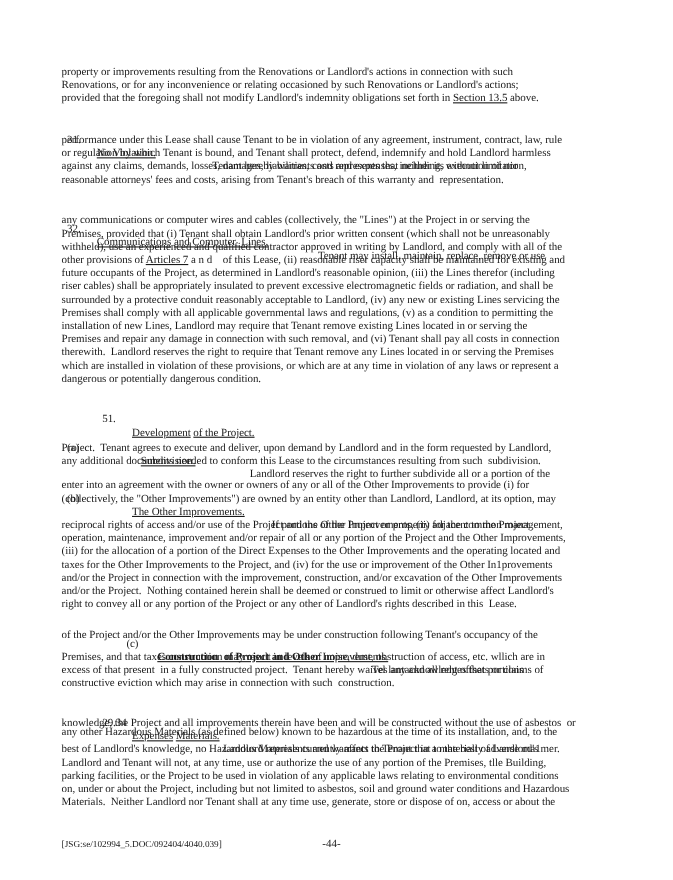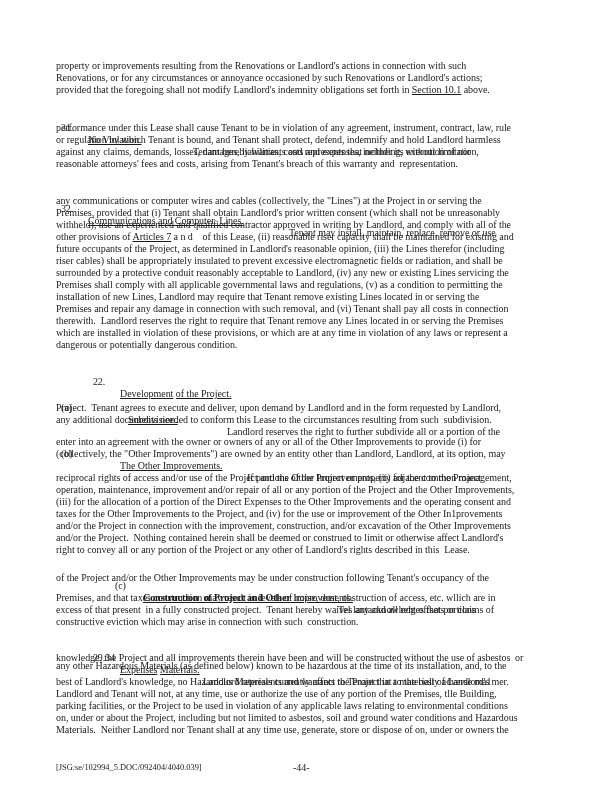--- a/index.html
+++ b/index.html
@@ -7,22 +7,22 @@
          font-family: "Liberation Serif", "DejaVu Serif", serif; color: #1a1a1a; }
   .ln { position: absolute; left: 56px; font-size: 10px; line-height: 12px; white-space: pre; letter-spacing: -0.05px; }
   .u { text-decoration: underline; }
   .b { font-weight: bold; }
   .footer { position: absolute; font-size: 8.4px; top: 763px; white-space: pre; }
 </style>
 </head>
 <body>
 
 <div class="ln" style="top:60px">property or improvements resulting from the Renovations or Landlord's actions in connection with such</div>
-<div class="ln" style="top:72px">Renovations, or for any circumstances or annoyance occasioned by such Renovations or Landlord's actions;</div>
-<div class="ln" style="top:84px"><span>provided that the foregoing shall not modify Landlord's indemnity obligations set forth in </span><span class="u">Section 10.1</span><span> above.</span></div>
+<div class="ln" style="top:72px">Renovations, or for any inconvenience or relating occasioned by such Renovations or Landlord's actions;</div>
+<div class="ln" style="top:84px"><span>provided that the foregoing shall not modify Landlord's indemnity obligations set forth in </span><span class="u">Section 13.5</span><span> above.</span></div>
 
 <div class="ln" style="top:110px">
   <span>31.</span>
   <span class="u" style="position:absolute;left:32px">No Violation.</span>
   <span style="position:absolute;left:137px">Tenant hereby warrants and represents that neither its execution of nor</span>
 </div>
 <div class="ln" style="top:122px">performance under this Lease shall cause Tenant to be in violation of any agreement, instrument, contract, law, rule</div>
 <div class="ln" style="top:134px">or regulation by which Tenant is bound, and Tenant shall protect, defend, indemnify and hold Landlord harmless</div>
 <div class="ln" style="top:146px">against any claims, demands, losses, damages, liabilities, costs and expenses, including, without limitation,</div>
 <div class="ln" style="top:158px">reasonable attorneys' fees and costs, arising from Tenant's breach of this warranty and  representation.</div>
@@ -40,42 +40,42 @@
 <div class="ln" style="top:255px">riser cables) shall be appropriately insulated to prevent excessive electromagnetic fields or radiation, and shall be</div>
 <div class="ln" style="top:267px">surrounded by a protective conduit reasonably acceptable to Landlord, (iv) any new or existing Lines servicing the</div>
 <div class="ln" style="top:279px">Premises shall comply with all applicable governmental laws and regulations, (v) as a condition to permitting the</div>
 <div class="ln" style="top:291px">installation of new Lines, Landlord may require that Tenant remove existing Lines located in or serving the</div>
 <div class="ln" style="top:303px">Premises and repair any damage in connection with such removal, and (vi) Tenant shall pay all costs in connection</div>
 <div class="ln" style="top:315px">therewith.  Landlord reserves the right to require that Tenant remove any Lines located in or serving the Premises</div>
 <div class="ln" style="top:327px">which are installed in violation of these provisions, or which are at any time in violation of any laws or represent a</div>
 <div class="ln" style="top:339px">dangerous or potentially dangerous condition.</div>
 
 <div class="ln" style="top:364px;left:88px">
-  <span>22.</span>
+  <span>51.</span>
   <span style="position:absolute;left:32px"><span class="u">Development</span> <span class="u">of the Project.</span></span>
 </div>
 
 <div class="ln" style="top:390px">
   <span>(a)</span>
   <span class="u" style="position:absolute;left:72px">Subdivision.</span>
   <span style="position:absolute;left:171px">Landlord reserves the right to further subdivide all or a portion of the</span>
 </div>
 <div class="ln" style="top:402px">Project.  Tenant agrees to execute and deliver, upon demand by Landlord and in the form requested by Landlord,</div>
 <div class="ln" style="top:414px">any additional documents needed to conform this Lease to the circumstances resulting from such  subdivision.</div>
 
 <div class="ln" style="top:436px">
   <span>(b)</span>
   <span class="u" style="position:absolute;left:64px">The Other Improvements.</span>
   <span style="position:absolute;left:191px">If portions of the Project or property adjacent to the Project</span>
 </div>
 <div class="ln" style="top:448px">(collectively, the "Other Improvements") are owned by an entity other than Landlord, Landlord, at its option, may</div>
 <div class="ln" style="top:436px">enter into an agreement with the owner or owners of any or all of the Other Improvements to provide (i) for</div>
 <div class="ln" style="top:472px">reciprocal rights of access and/or use of the Project and the Other Improvements, (ii) for the common management,</div>
 <div class="ln" style="top:484px">operation, maintenance, improvement and/or repair of all or any portion of the Project and the Other Improvements,</div>
-<div class="ln" style="top:496px">(iii) for the allocation of a portion of the Direct Expenses to the Other Improvements and the operating consent and</div>
+<div class="ln" style="top:496px">(iii) for the allocation of a portion of the Direct Expenses to the Other Improvements and the operating located and</div>
 <div class="ln" style="top:508px">taxes for the Other Improvements to the Project, and (iv) for the use or improvement of the Other In1provements</div>
 <div class="ln" style="top:520px">and/or the Project in connection with the improvement, construction, and/or excavation of the Other Improvements</div>
 <div class="ln" style="top:532px">and/or the Project.  Nothing contained herein shall be deemed or construed to limit or otherwise affect Landlord's</div>
 <div class="ln" style="top:544px">right to convey all or any portion of the Project or any other of Landlord's rights described in this  Lease.</div>
 
 <div class="ln" style="top:568px;left:110px">
   <span>(c)</span>
   <span style="position:absolute;left:33px"><span class="u b">Construction  of Project and Other</span><span class="u"> Improvements.</span></span>
   <span style="position:absolute;left:228px">Tel lantacknowledges that portions</span>
 </div>
@@ -88,16 +88,16 @@
   <span>29.34</span>
   <span style="position:absolute;left:32px"><span class="u">Expenses</span> <span class="u">Materials.</span></span>
   <span style="position:absolute;left:115px">Landlord represents and warrants to Tenant that to the best of Landlord's</span>
 </div>
 <div class="ln" style="top:652px">knowledge, the Project and all improvements therein have been and will be constructed without the use of asbestos  or</div>
 <div class="ln" style="top:660px">any other Hazardous Materials (as defined below) known to be hazardous at the time of its installation, and, to the</div>
 <div class="ln" style="top:676px">best of Landlord's knowledge, no Hazardous Materials currently affect the Project in a materially adverse ma1mer.</div>
 <div class="ln" style="top:688px">Landlord and Tenant will not, at any time, use or authorize the use of any portion of the Premises, tlle Building,</div>
 <div class="ln" style="top:700px">parking facilities, or the Project to be used in violation of any applicable laws relating to environmental conditions</div>
 <div class="ln" style="top:712px">on, under or about the Project, including but not limited to asbestos, soil and ground water conditions and Hazardous</div>
-<div class="ln" style="top:724px">Materials.  Neither Landlord nor Tenant shall at any time use, generate, store or dispose of on, under or owners the</div>
+<div class="ln" style="top:724px">Materials.  Neither Landlord nor Tenant shall at any time use, generate, store or dispose of on, access or about the</div>
 
 <div class="footer" style="left:56px">[JSG:se/102994_5.DOC/092404/4040.039]</div>
 <div class="footer" style="left:293px;font-size:10px;top:762px">-44-</div>
 
 </body></html>

